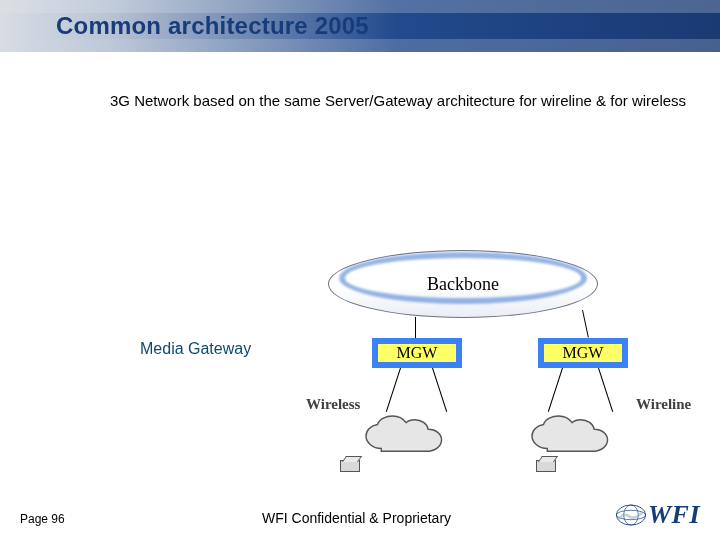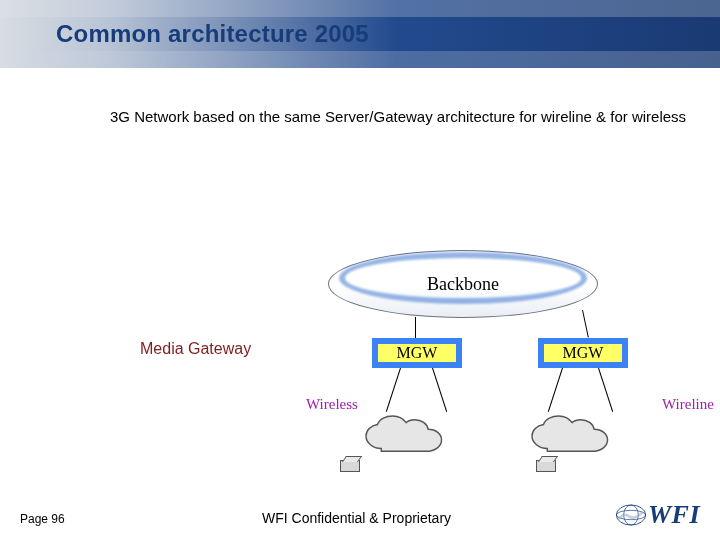--- a/index.html
+++ b/index.html
@@ -1,50 +1,50 @@
 <!DOCTYPE html>
 <html><head>
 <meta charset="utf-8">
 <style>
   *{box-sizing:border-box;margin:0;padding:0}
   body{width:720px;height:540px;font-family:Verdana,Arial,sans-serif;background:#fff;position:relative;overflow:hidden}
-  .banner{height:68px;position:relative;background:linear-gradient(90deg,#d8dde3 0%,#b9c4d6 15%,#224a8d 55%,#1a3a73 100%);display:flex;align-items:center}
+  .banner{height:52px;position:relative;background:linear-gradient(90deg,#d8dde3 0%,#b9c4d6 15%,#224a8d 55%,#1a3a73 100%);display:flex;align-items:center}
   .banner::after{content:"";position:absolute;inset:0;background:
     linear-gradient(180deg,#e1e5ec 0%,#e1e5ec 25%,transparent 25%,transparent 75%,#cfd6e2 75%);
     mix-blend-mode:lighten;opacity:.25}
   .title{position:relative;z-index:2;font-size:24px;font-weight:bold;color:#173c7a;padding-left:56px;letter-spacing:.2px}
   .body{padding:38px 28px 0 110px}
   .desc{font-size:15px;color:#000;line-height:1.45}
   .diagram{position:absolute;left:0;top:210px;width:720px;height:290px}
   
   .backbone{position:absolute;left:328px;top:40px;width:270px;height:68px;border:1px solid #6b7280;border-radius:50%;display:flex;align-items:center;justify-content:center;font-family:Georgia,serif;font-size:18px;background:linear-gradient(180deg,#fff 0%,#fff 55%,#e9edf4 100%)}
   .backbone::before{content:"";position:absolute;left:50%;top:50%;width:88%;height:60%;transform:translate(-50%,-62%);border:6px solid rgba(64,120,210,.55);border-radius:50%;filter:blur(1px)}
   .backbone span{position:relative;z-index:2}
   
   .mgw{position:absolute;top:128px;width:90px;height:30px;background:#ffff66;border:6px solid #3b82f6;display:flex;align-items:center;justify-content:center;font-family:Georgia,serif;font-size:16px}
   .mgw1{left:372px}
   .mgw2{left:538px}
-  .mg-label{position:absolute;left:140px;top:130px;font-size:16px;color:#7f1d1d}
+  .mg-label{position:absolute;left:140px;top:130px;font-size:16px;color:#0c4a6e}
   
   .line{position:absolute;background:#000}
   .l1{left:415px;top:107px;width:1px;height:21px}
   .l2{left:582px;top:100px;width:1px;height:28px;transform:rotate(-12deg);transform-origin:top}
   
   .l3{left:400px;top:158px;width:1px;height:46px;transform:rotate(18deg);transform-origin:top}
   .l4{left:432px;top:158px;width:1px;height:46px;transform:rotate(-18deg);transform-origin:top}
   .l5{left:562px;top:158px;width:1px;height:46px;transform:rotate(18deg);transform-origin:top}
   .l6{left:598px;top:158px;width:1px;height:46px;transform:rotate(-18deg);transform-origin:top}
   
   .cloud{position:absolute;top:204px;width:96px;height:44px}
   .c1{left:362px}
   .c2{left:528px}
   .cloud svg{width:100%;height:100%}
-  .cloud-label{position:absolute;top:186px;font-family:Georgia,serif;font-size:15px;font-weight:normal;color:#a21caf}
+  .cloud-label{position:absolute;top:186px;font-family:Georgia,serif;font-size:15px;font-weight:bold;color:#404040}
   .cl1{left:306px}
-  .cl2{left:662px}
+  .cl2{left:636px}
   
   .box{position:absolute;width:20px;height:12px;border:1px solid #555;background:#d9d9d9}
   .box::after{content:"";position:absolute;left:3px;top:-5px;width:14px;height:5px;border:1px solid #555;border-bottom:none;background:#eaeaea;transform:skewX(-35deg)}
   .b1{left:340px;top:250px}
   .b2{left:536px;top:250px}
   
   .page{position:absolute;left:20px;bottom:14px;font-size:12px;color:#000}
   .conf{position:absolute;left:262px;bottom:14px;font-size:14px;color:#000}
   .logo{position:absolute;right:20px;bottom:10px;display:flex;align-items:center;}
   .globe{width:34px;height:24px}

